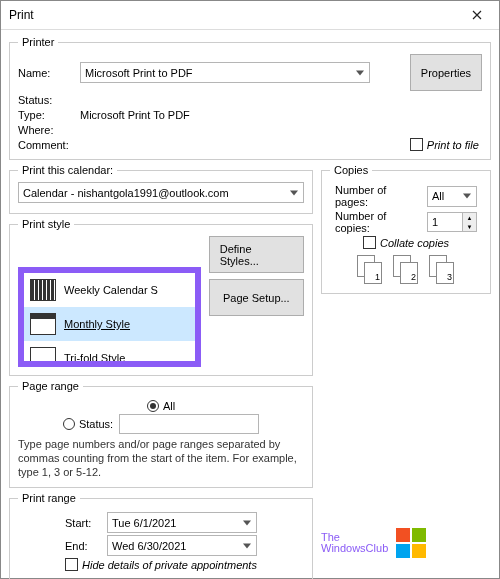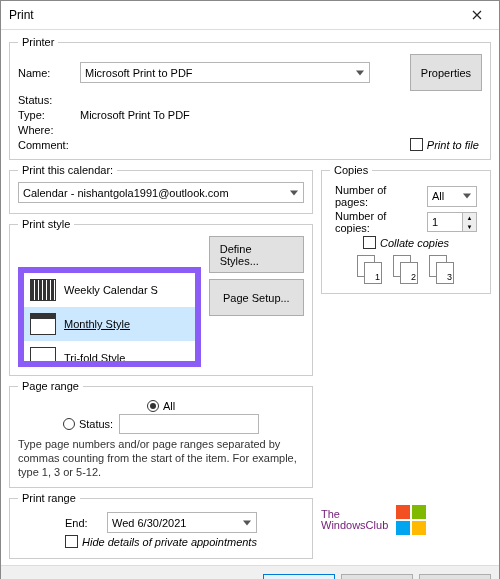--- a/index.html
+++ b/index.html
@@ -37,21 +37,21 @@
 .radio { display: inline-flex; align-items: center; gap: 4px; }
 .radio .dot { width: 12px; height: 12px; border: 1px solid #333; border-radius: 50%; position: relative; background: #fff; }
 .radio .dot.on::after { content: ""; position: absolute; width: 6px; height: 6px; background: #333; border-radius: 50%; left: 2px; top: 2px; }
 .help { color: #333; line-height: 1.25; margin-top: 4px; }
 .collate { display: flex; justify-content: center; gap: 10px; margin-top: 6px; }
 .pagepair { position: relative; width: 26px; height: 30px; }
 .pagepair .pg { position: absolute; width: 18px; height: 22px; border: 1px solid #888; background: #fff; font-size: 9px; display: flex; align-items: flex-end; justify-content: flex-end; padding: 1px; }
 .pagepair .pg.a { left: 0; top: 0; }
 .pagepair .pg.b { left: 7px; top: 7px; }
 .watermark { margin-top: 8px; display: flex; align-items: center; gap: 8px; }
-.wm-text { font-size: 16px; line-height: 1.05; color: #701a75; }
+.wm-text { font-size: 16px; line-height: 1.05; color: #8b5cf6; }
 .wm-flag { width: 30px; height: 30px; display: grid; grid-template: 1fr 1fr / 1fr 1fr; gap: 2px; }
 .wm-flag span:nth-child(1){background:#f25022}.wm-flag span:nth-child(2){background:#7fba00}.wm-flag span:nth-child(3){background:#00a4ef}.wm-flag span:nth-child(4){background:#ffb900}
 .footer { display: flex; justify-content: flex-end; gap: 6px; padding: 8px; border-top: 1px solid #ddd; background: #f0f0f0; }
 .num-spin { display: flex; }
 .spin { width: 14px; display: flex; flex-direction: column; border: 1px solid #b5b5b5; border-left: none; }
 .spin div { flex: 1; display: flex; align-items: center; justify-content: center; font-size: 6px; background: #eee; }
 </style>
 </head>
 <body>
 
@@ -142,20 +142,26 @@
                 <span>Status:</span>
               </span>
             <input class="textin" style="width: 140px;" value="">
           </div>
           <div class="help">Type page numbers and/or page ranges separated by commas counting from the start of the item.  For example, type 1, 3 or 5-12.</div>
         </fieldset>
 
         <fieldset>
           <legend>Print range</legend>
           <div class="row">
+            <div class="lbl" style="min-width:36px">Start:</div>
+            <div class="select" style="width:150px">
+                <span>Tue 6/1/2021</span>
+              </div>
+          </div>
+          <div class="row">
             <div class="lbl" style="min-width:36px">End:</div>
             <div class="select" style="width:150px">
                 <span>Wed 6/30/2021</span>
               </div>
           </div>
           <div class="row">
             <span class="checkbox">
               <span class="box"></span>
               <span>Hide details of private appointments</span>
             </span>

